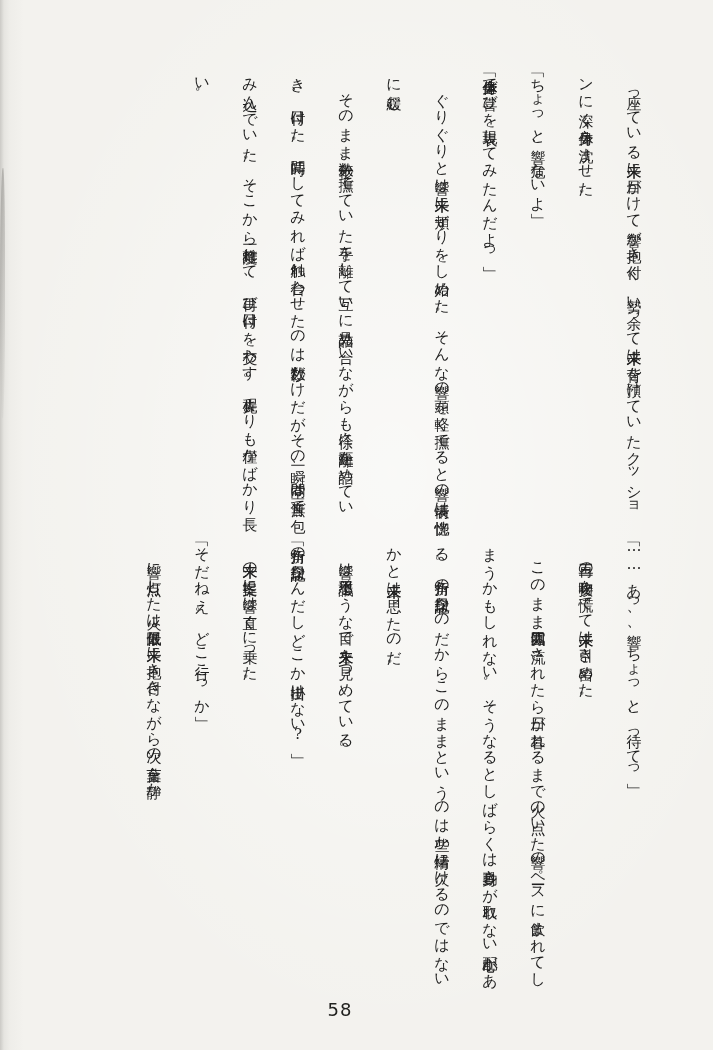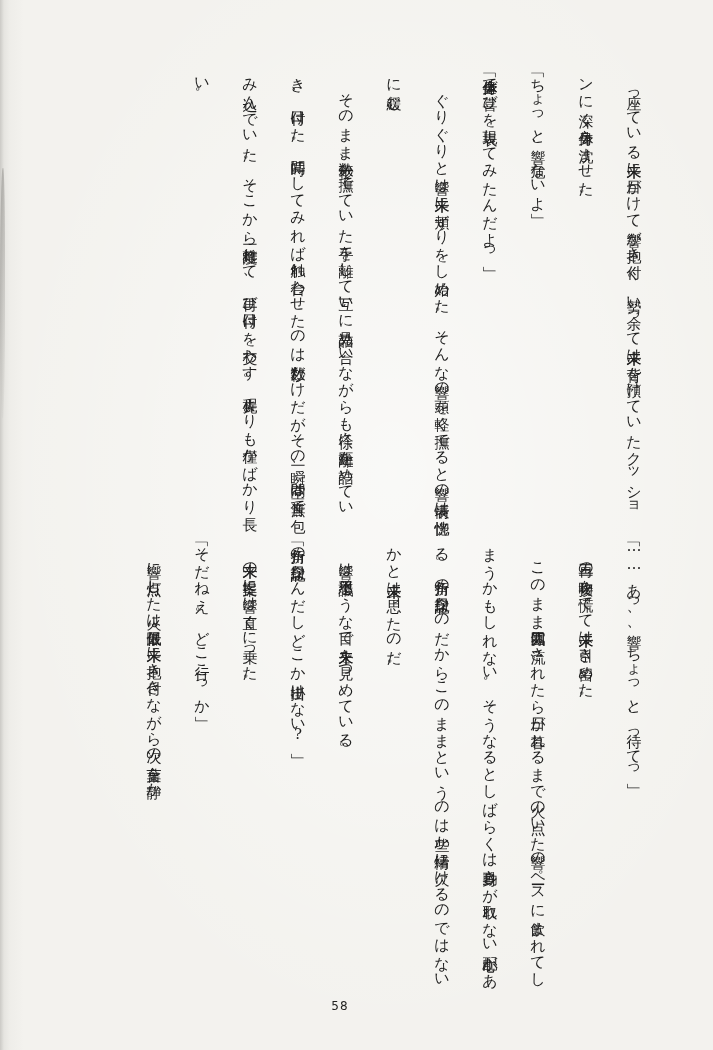--- a/index.html
+++ b/index.html
@@ -58,21 +58,21 @@
     padding: 0;
   }
   .para.indent { text-indent: 1em; }
   .page-number {
     position: absolute;
     top: 999px;
     left: 312px;
     width: 56px;
     text-align: center;
     font-family: "DejaVu Sans", "Liberation Sans", sans-serif;
-    font-size: 12px;
+    font-size: 18px;
     letter-spacing: 1px;
     color: #222220;
   }
 </style>
 </head>
 <body>
 
 <div class="page">
   <div class="edge-shadow"></div>
   <div class="smudge"></div>

